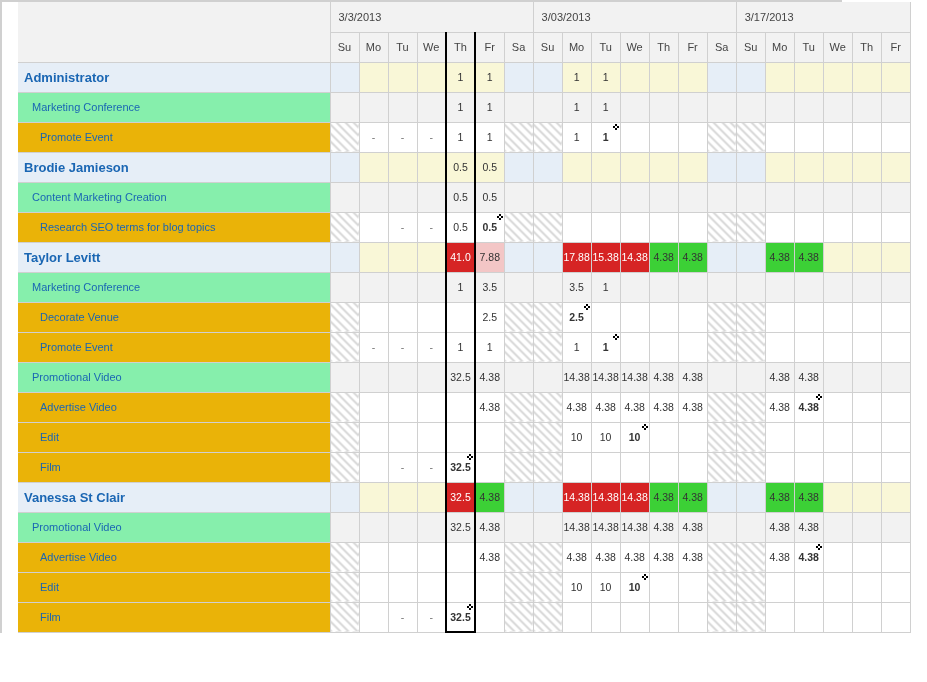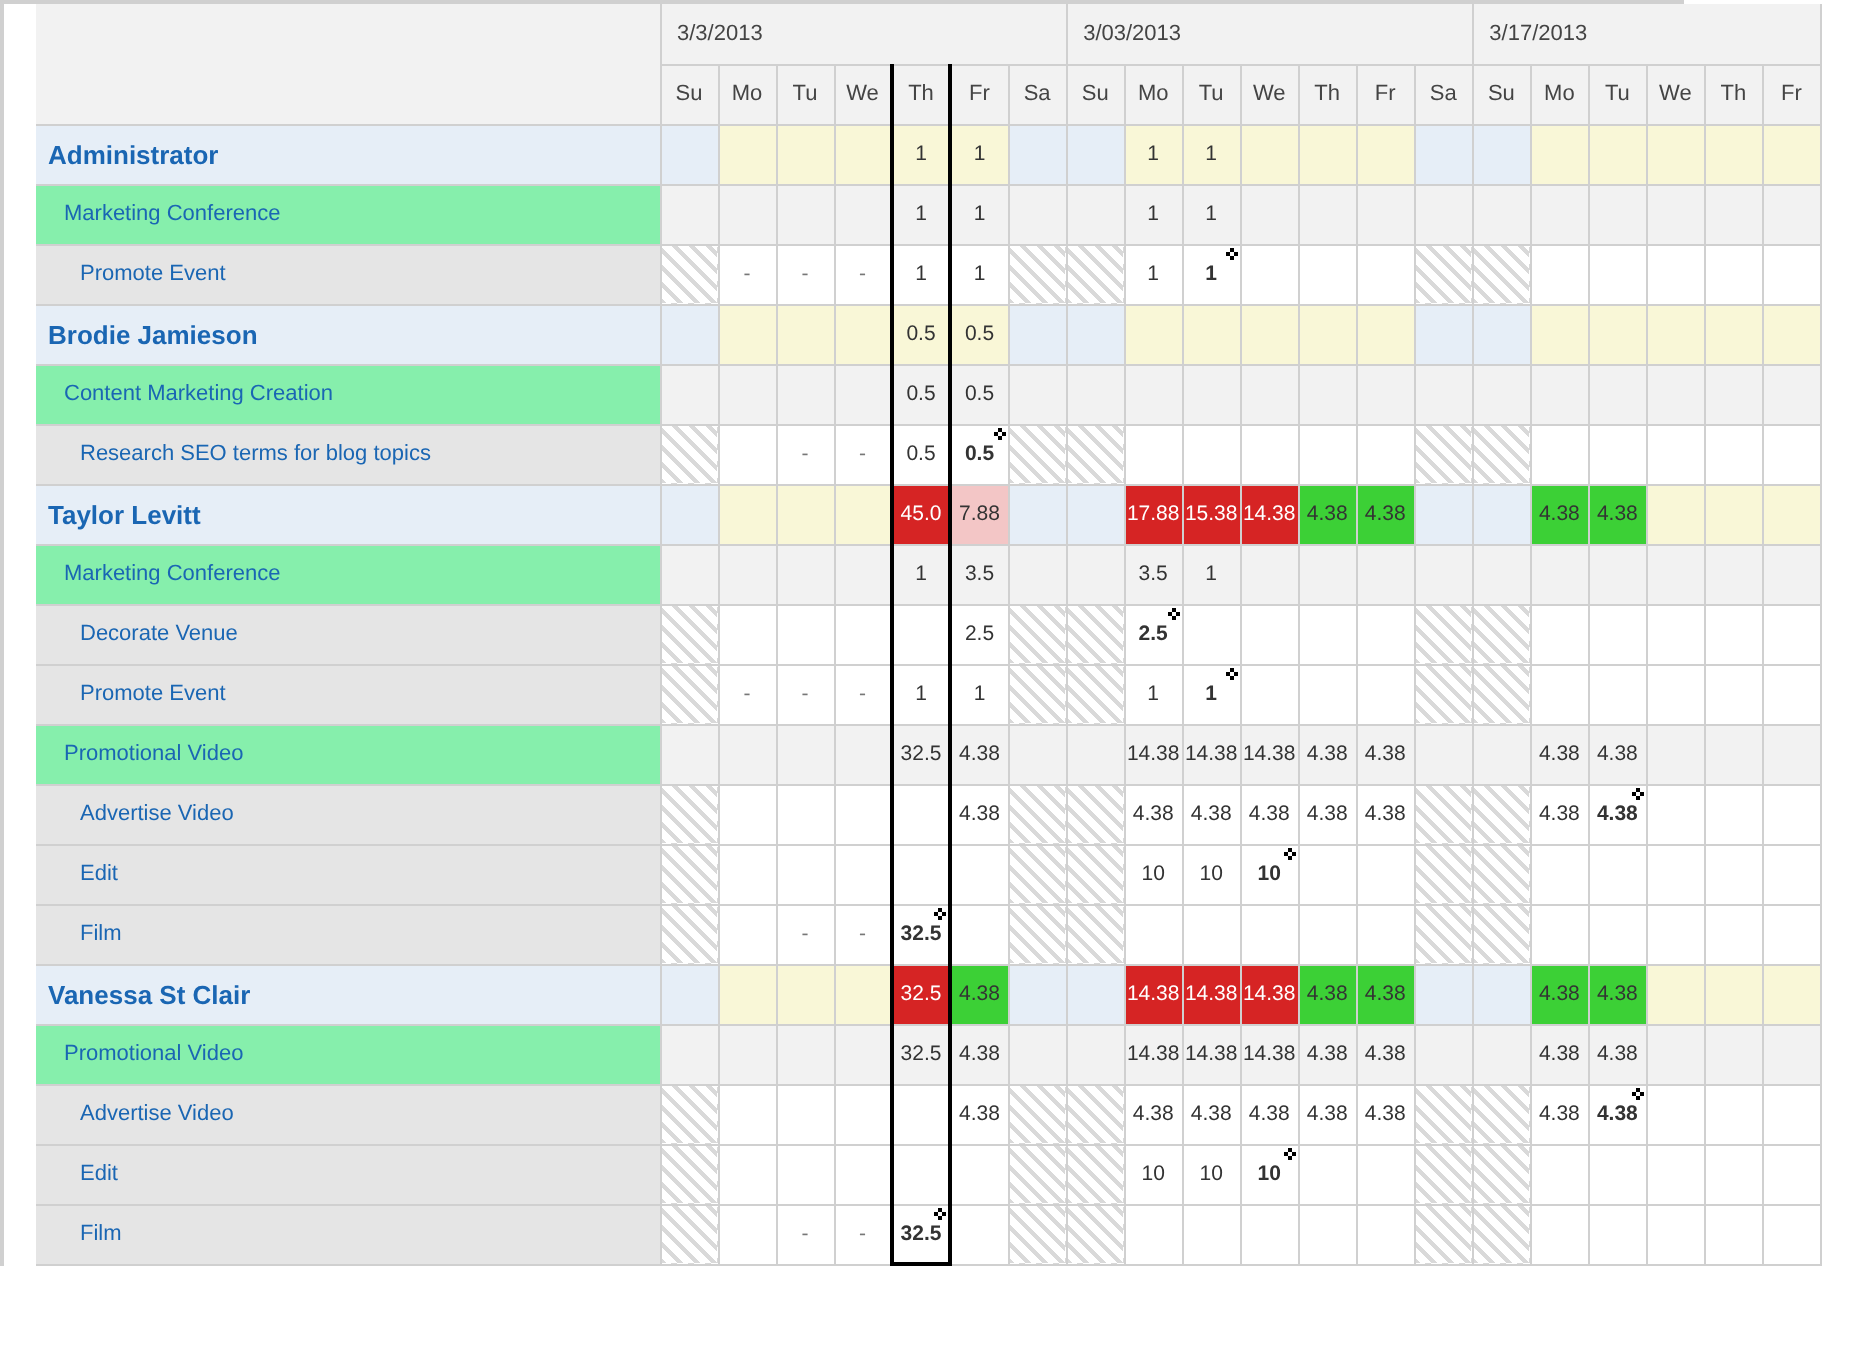--- a/index.html
+++ b/index.html
@@ -61,21 +61,21 @@
   .resource td.cell { background: #f9f7d7; }
   .resource td.cell.weekend { background: #e6eef7; }
   .summary td.label {
     background: #86efac;
     color: #1a66b3;
     font-size: 11px;
     padding-left: 14px;
   }
   .summary td.cell { background: #f2f2f2; }
   .assignment td.label {
-    background: #e5e5e5;
+    background: #eab308;
     color: #1a66b3;
     font-size: 11px;
     padding-left: 22px;
   }
   .assignment td.cell { background: #fff; }
   .assignment td.cell.weekend {
     background-image: repeating-linear-gradient(45deg,#d9d9d9 0,#d9d9d9 2px,#fff 2px,#fff 6px);
   }
   td a { color: inherit; text-decoration: none; cursor: pointer; }
 
@@ -304,21 +304,21 @@
           <td class="cell"></td>
           <td class="cell"></td>
           <td class="cell"></td>
         </tr>
         <tr class="resource">
           <td class="label"><a>Taylor Levitt</a></td>
           <td class="cell weekend"></td>
           <td class="cell"></td>
           <td class="cell"></td>
           <td class="cell"></td>
-          <td class="cell today hot-red"><span class="val">45.0</span></td>
+          <td class="cell today hot-red"><span class="val">41.0</span></td>
           <td class="cell hot-pink"><span class="val">7.88</span></td>
           <td class="cell weekend"></td>
           <td class="cell weekend"></td>
           <td class="cell hot-red"><span class="val">17.88</span></td>
           <td class="cell hot-red"><span class="val">15.38</span></td>
           <td class="cell hot-red"><span class="val">14.38</span></td>
           <td class="cell hot-green"><span class="val">4.38</span></td>
           <td class="cell hot-green"><span class="val">4.38</span></td>
           <td class="cell weekend"></td>
           <td class="cell weekend"></td>

